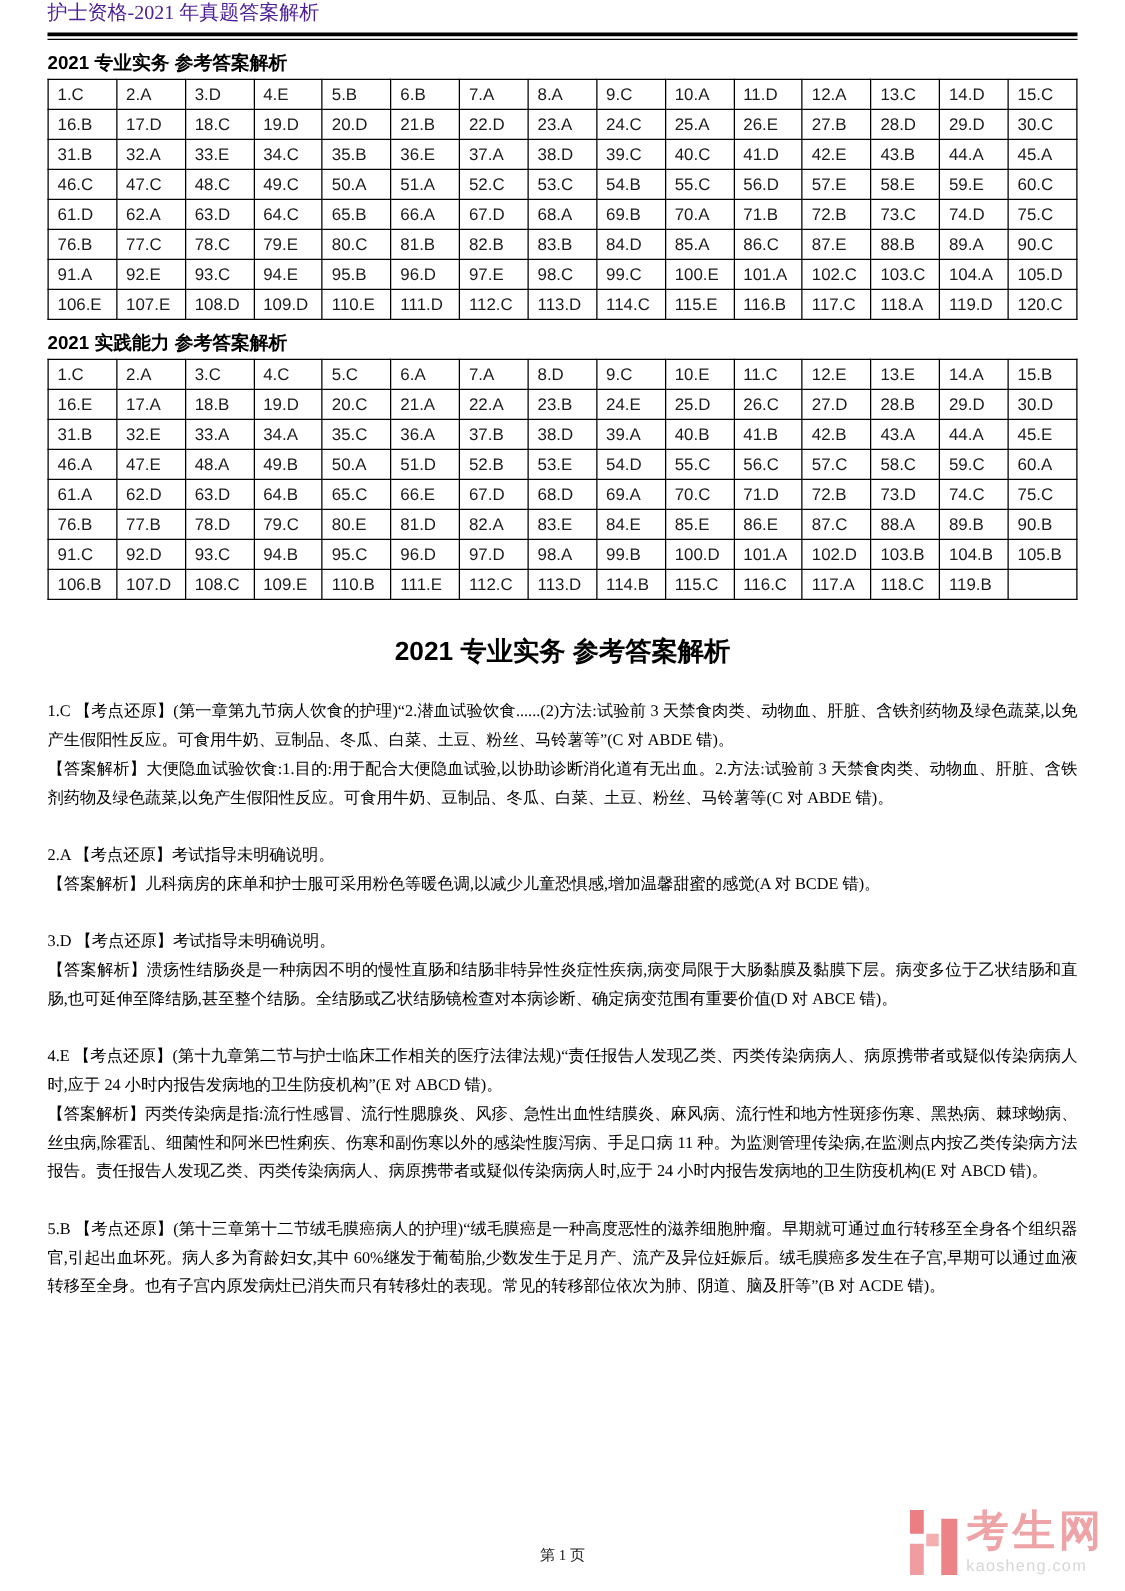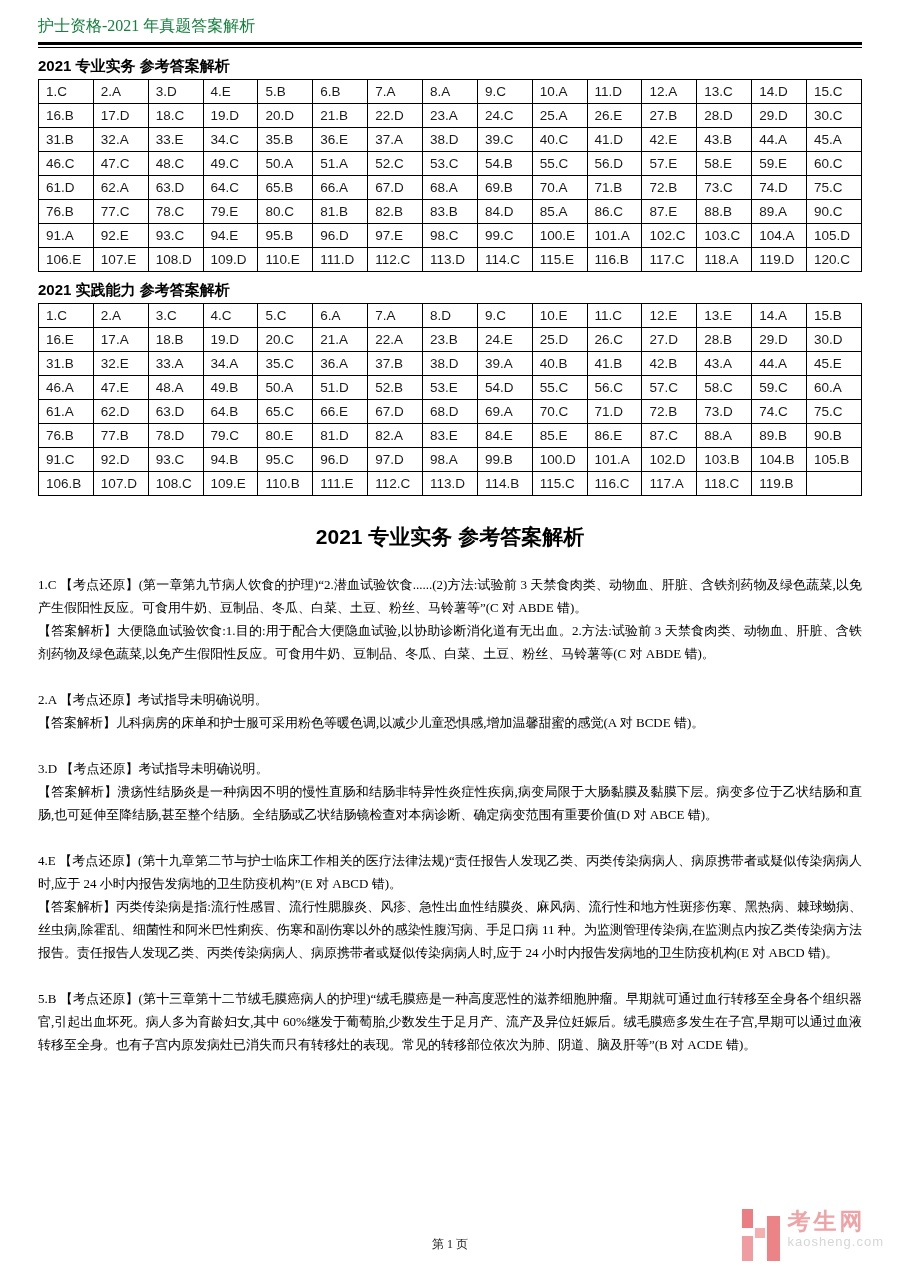--- a/index.html
+++ b/index.html
@@ -7,24 +7,24 @@
     position:relative;
     width:900px;height:1273px;
     margin:0 auto;
     background:#ffffff;
     overflow:hidden;
     font-family:"Liberation Serif", serif;
     color:#000;
   }
   .content{margin:0 38px;}
   .doc-header-title{
-    padding-top:16px;
+    padding-top:0;
     font-size:16px;
     font-family:"Liberation Serif", serif;
-    color:#15803d;
+    color:#4c1d95;
   }
   .header-rule{
     margin-top:5px;
     height:2px;
     border-top:3px solid #000;
     border-bottom:1.5px solid #000;
   }
   .section-title{
     margin-top:9px;
     margin-bottom:3px;
@@ -78,21 +78,21 @@
     right:16px;
     bottom:8px;
     display:flex;
     align-items:flex-start;
     gap:7px;
     opacity:0.8;
   }
   .logo-text{display:flex;flex-direction:column;}
   .logo-name{
     font-family:"Liberation Sans", sans-serif;
-    font-size:23px;
+    font-size:34px;
     font-weight:bold;
     line-height:1.05;
     color:#ea8e90;
     letter-spacing:3px;
   }
   .logo-domain{
     font-family:"Liberation Sans", sans-serif;
     font-size:13px;
     color:#cccccc;
     letter-spacing:1px;

